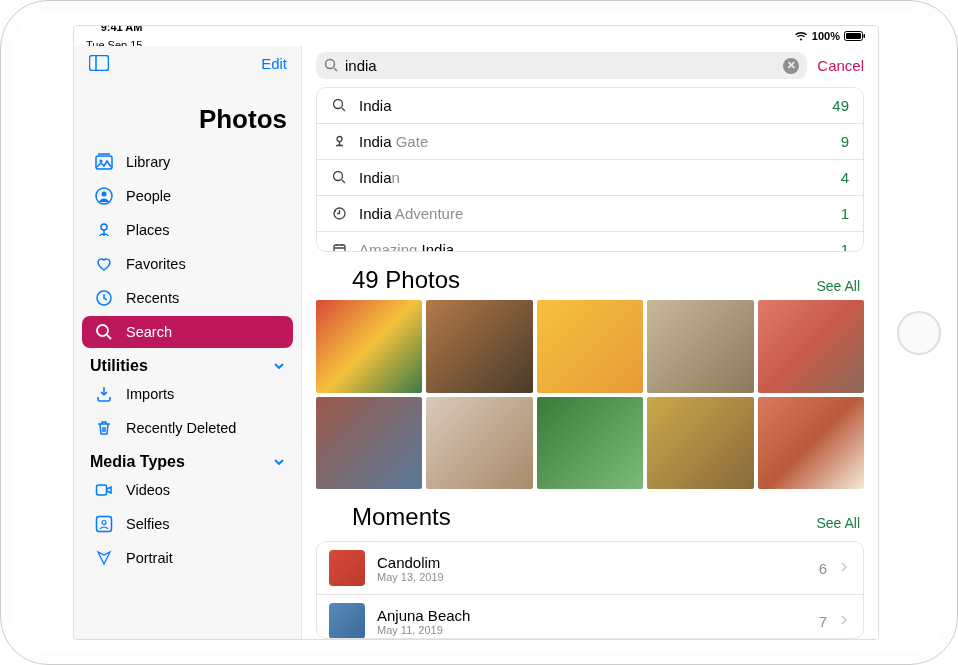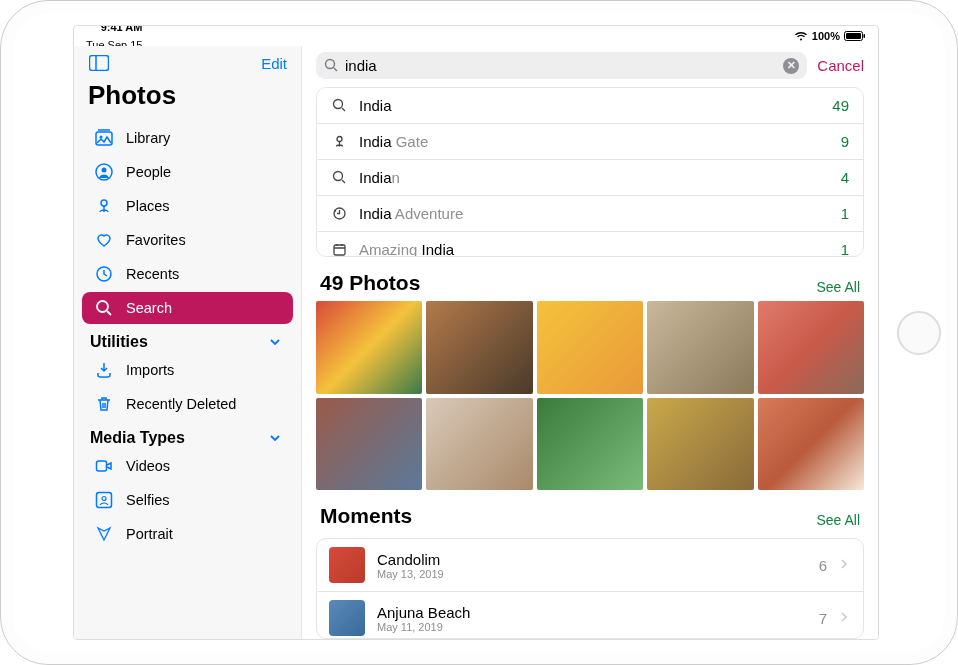--- a/index.html
+++ b/index.html
@@ -5,25 +5,25 @@
     * { margin: 0; padding: 0; box-sizing: border-box; font-family: -apple-system, BlinkMacSystemFont, "Helvetica Neue", sans-serif; }
     body { background: #fff; display: flex; align-items: center; justify-content: center; height: 665px; width: 958px; }
     .device-frame { width: 958px; height: 665px; background: #fff; border-radius: 48px; border: 1px solid #ccc; position: relative; overflow: hidden; display: flex; align-items: center; justify-content: center; box-shadow: inset 0 0 0 12px #fdfdfd; }
     .home-button { position: absolute; right: 16px; top: 50%; transform: translateY(-50%); width: 44px; height: 44px; border-radius: 50%; border: 2px solid #ddd; background: #fafafa; }
     .screen { position: absolute; left: 72px; top: 24px; right: 78px; bottom: 24px; border-radius: 4px; overflow: hidden; background: #fff; display: flex; flex-direction: column; border: 1px solid #ddd;}
     .status-bar { height: 20px; display: flex; justify-content: space-between; align-items: center; padding: 2px 12px; font-size: 11px; font-weight: 600; color: #000; }
     .status-left { display: flex; align-items: flex-end; gap: 6px; flex-direction: column; }
     .status-right { display: flex; align-items: center; gap: 4px; }
     .wifi-icon, .battery-icon { display: inline-flex; }
     .content-area { flex: 1; display: flex; overflow: hidden; }
-    .sidebar { width: 228px; border-right: 1px solid #e5e5e5; display: flex; flex-direction: column; background: #f7f7f8; padding-bottom: 8px; overflow-y: auto; }
+    .sidebar { width: 228px; border-right: 1px solid #e5e5e5; display: flex; flex-direction: column; background: #f7f7f8; padding-bottom: 8px; overflow-y: auto; text-align: right; }
     .sidebar-top { display: flex; justify-content: space-between; align-items: center; padding: 6px 14px 2px; }
     .sidebar-toggle { width: 22px; height: 22px; color: #007aff; display: flex; align-items: center; justify-content: center; }
     .sidebar-edit { color: #007aff; font-size: 15px; }
-    .sidebar-title { font-size: 26px; font-weight: 700; padding: 4px 14px 10px; }
+    .sidebar-title { font-size: 26px; font-weight: 700; padding: 4px 14px 10px; margin-top: 24px; }
     .sidebar-item { display: flex; align-items: center; gap: 12px; padding: 6px 12px; margin: 1px 8px; border-radius: 8px; font-size: 14.5px; color: #000; cursor: default; }
     .sidebar-item.active { background: #be185d; color: #fff; }
     .sidebar-item.active .sb-icon { color: #fff; }
     .sb-icon { width: 20px; height: 20px; color: #007aff; display: flex; align-items: center; justify-content: center; flex-shrink: 0; }
     .sidebar-section { display: flex; align-items: center; justify-content: space-between; padding: 8px 16px 2px 16px; font-size: 16px; font-weight: 700; color: #000; }
     .chevron-toggle { width: 16px; height: 16px; color: #007aff; }
     .main { flex: 1; display: flex; flex-direction: column; overflow-y: auto; background: #fff; }
     .search-row { display: flex; align-items: center; gap: 10px; padding: 6px 14px; }
     .search-field { flex: 1; background: #eeeeef; border-radius: 9px; display: flex; align-items: center; padding: 5px 8px; gap: 6px; }
     .search-glass { width: 15px; height: 15px; color: #7b7b80; }
@@ -31,21 +31,21 @@
     .clear-btn { width: 16px; height: 16px; background: #8e8e93; border-radius: 50%; color: #eeeeef; display: flex; align-items: center; justify-content: center; font-size: 11px; font-weight: 700; }
     .cancel-btn { color: #be185d; font-size: 15px; }
     .suggestions { margin: 2px 14px 0; border: 0.5px solid #e5e5e5; border-radius: 10px; overflow: hidden; background: #fff; }
     .suggest-row { display: flex; align-items: center; gap: 12px; padding: 9px 14px; border-bottom: 0.5px solid #e5e5e5; font-size: 15px; }
     .suggest-row:last-child { border-bottom: none; }
     .sug-icon { width: 16px; height: 16px; color: #444; display: flex; align-items: center; justify-content: center; flex-shrink: 0; }
     .sug-text { flex: 1; color: #000; }
     .sug-text .dim { color: #8e8e93; }
     .sug-count { color: #15803d; font-size: 15px; }
     .section-head { display: flex; justify-content: space-between; align-items: flex-end; padding: 14px 18px 6px; }
-    .section-title { font-size: 21px; font-weight: 700; }
+    .section-title { font-size: 24px; font-weight: 400; margin-left: 32px; }
     .see-all { color: #15803d; font-size: 14px; }
     .photo-grid { display: grid; grid-template-columns: repeat(5, 1fr); gap: 4px; padding: 0 14px; }
     .photo-thumb { aspect-ratio: 1.15/1; border-radius: 2px; }
     .moments-list { margin: 4px 14px 0; border: 0.5px solid #e5e5e5; border-radius: 10px; overflow: hidden; background: #fff; }
     .moment-row { display: flex; align-items: center; gap: 12px; padding: 8px 12px; border-bottom: 0.5px solid #e5e5e5; }
     .moment-row:last-child { border-bottom: none; }
     .moment-thumb { width: 36px; height: 36px; border-radius: 4px; flex-shrink: 0; }
     .moment-info { flex: 1; display: flex; flex-direction: column; }
     .moment-title { font-size: 15px; }
     .moment-date { font-size: 11px; color: #8e8e93; }

